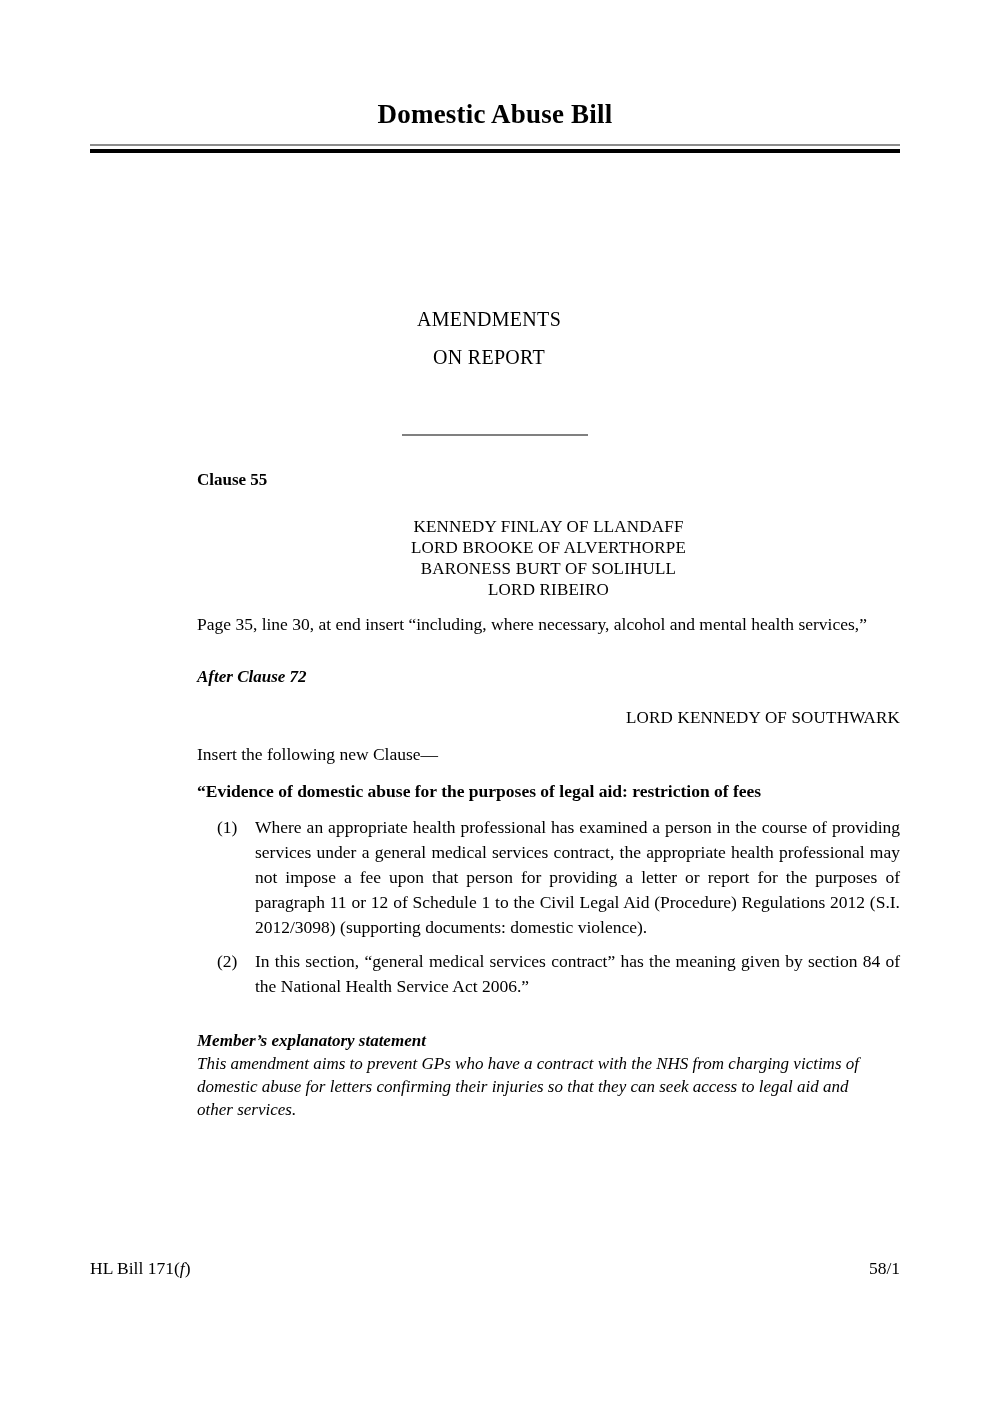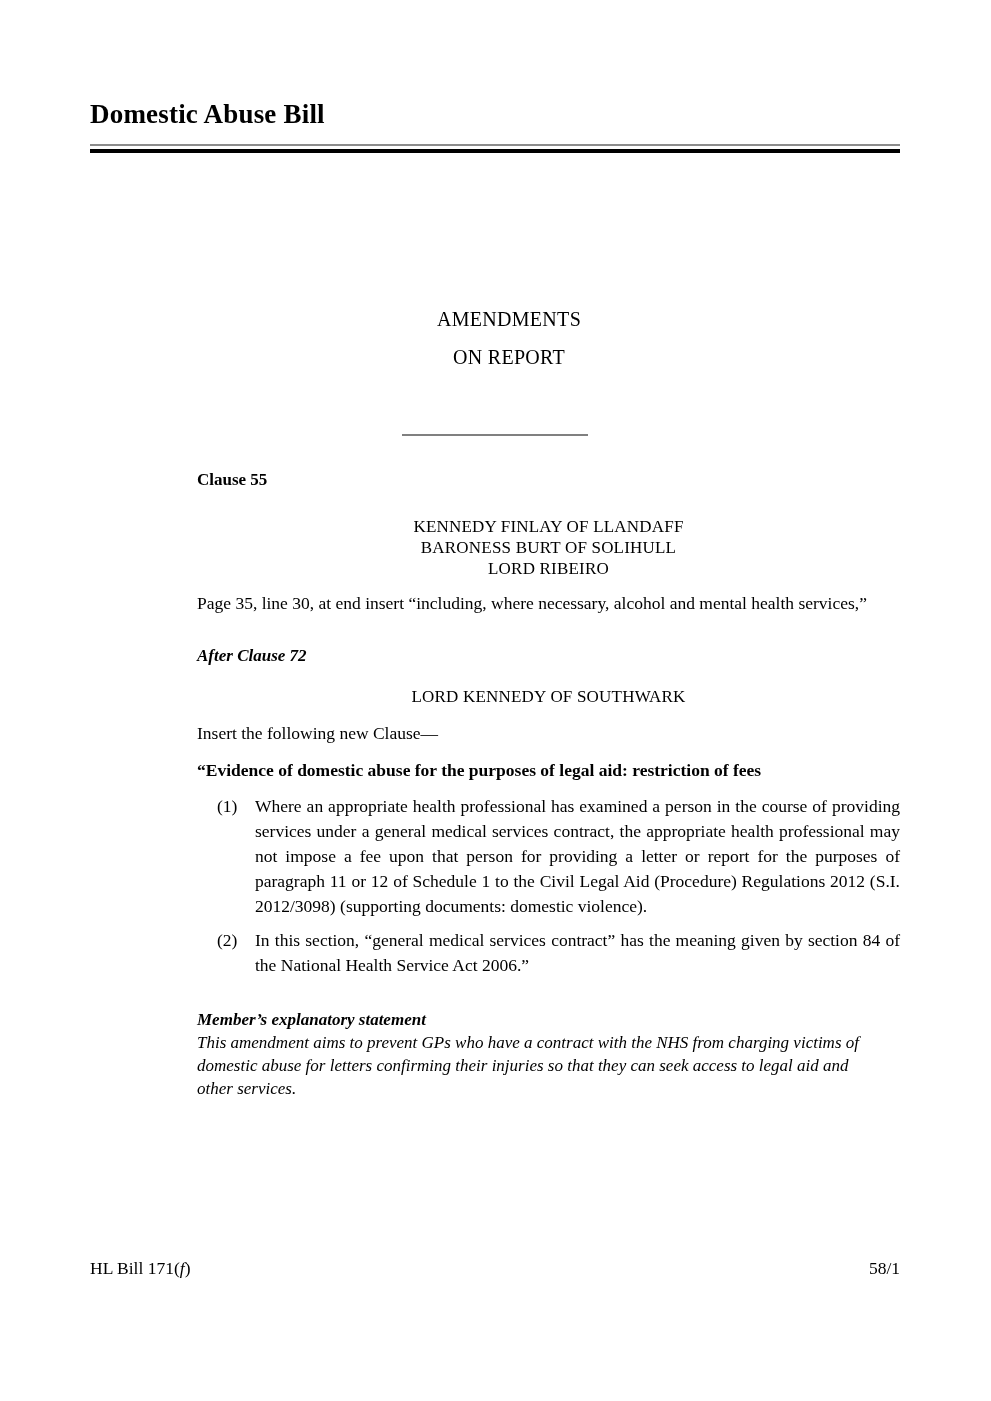--- a/index.html
+++ b/index.html
@@ -27,21 +27,21 @@
   
   .title-block {
     position: absolute;
     left: 90px;
     top: 100px;
     width: 810px;
   }
   .doc-title {
     font-size: 27px;
     font-weight: bold;
-    text-align: left;
+    text-align: center;
     letter-spacing: 0.2px;
     margin: 0;
     padding: 0 0 14px 0;
     line-height: 1.1;
   }
   .rule-thin {
     height: 2px;
     background: #8c8c8c;
     width: 100%;
   }
@@ -50,21 +50,21 @@
   }
   .rule-thick {
     height: 4px;
     background: #000000;
     width: 100%;
   }
 
   
   .centered-heads {
     position: absolute;
-    left: 104px;
+    left: 84px;
     top: 300px;
     width: 810px;
     text-align: center;
   }
   .head-line {
     font-size: 20px;
     line-height: 38px;
     letter-spacing: 0.3px;
   }
 
@@ -116,21 +116,21 @@
 
   .amend-para {
     font-size: 17.5px;
     line-height: 25px;
     text-align: justify;
     text-justify: inter-word;
     margin: 0;
   }
 
   .sponsor-single {
-    text-align: center;
+    text-align: right;
     font-size: 17px;
     line-height: 21px;
     letter-spacing: 0.2px;
     margin: 0 0 14px 0;
   }
 
   .insert-line {
     font-size: 17.5px;
     line-height: 25px;
     margin: 0 0 12px 0;
@@ -216,20 +216,21 @@
   <div class="divider-wrap">
     <span class="divider"></span>
   </div>
 
   <div class="content">
 
     <div>
       <div class="clause-head">Clause 55</div>
       <div class="sponsors">
         <div class="sponsor">KENNEDY FINLAY OF LLANDAFF</div>
+        <div class="sponsor">LORD BROOKE OF ALVERTHORPE</div>
         <div class="sponsor">BARONESS BURT OF SOLIHULL</div>
         <div class="sponsor">LORD RIBEIRO</div>
       </div>
       <p class="amend-para">Page 35, line 30, at end insert “including, where necessary, alcohol and mental health services,”</p>
     </div>
 
     <div>
       <div class="clause-head second">After Clause 72</div>
       <div class="sponsor-single">LORD KENNEDY OF SOUTHWARK</div>
 

